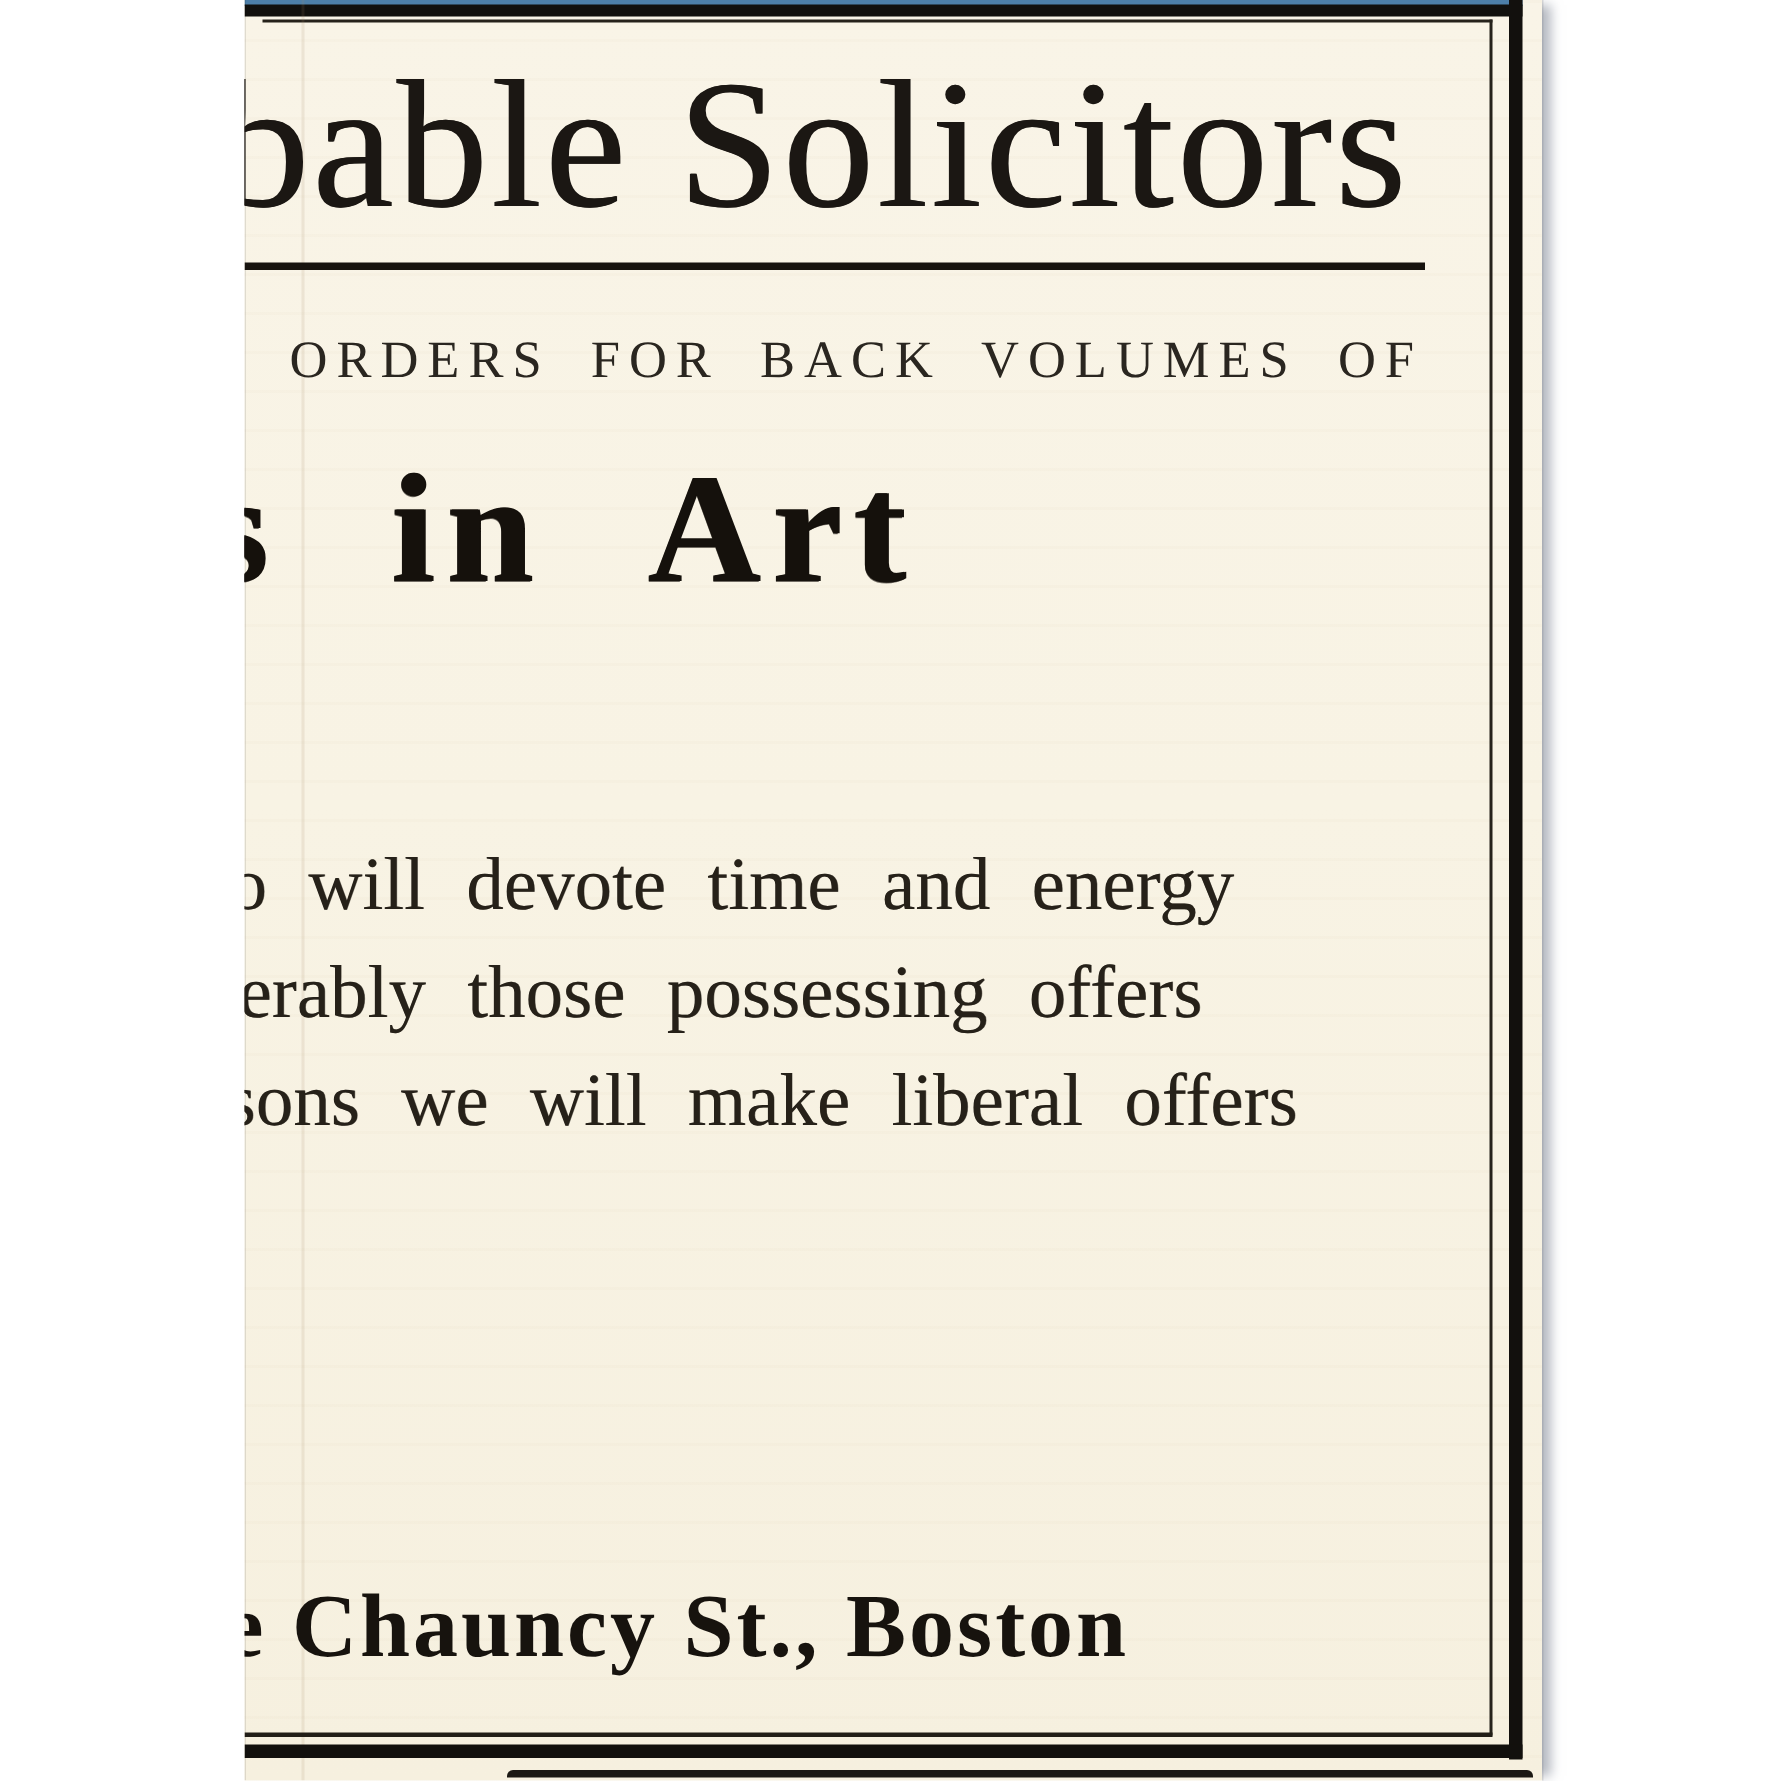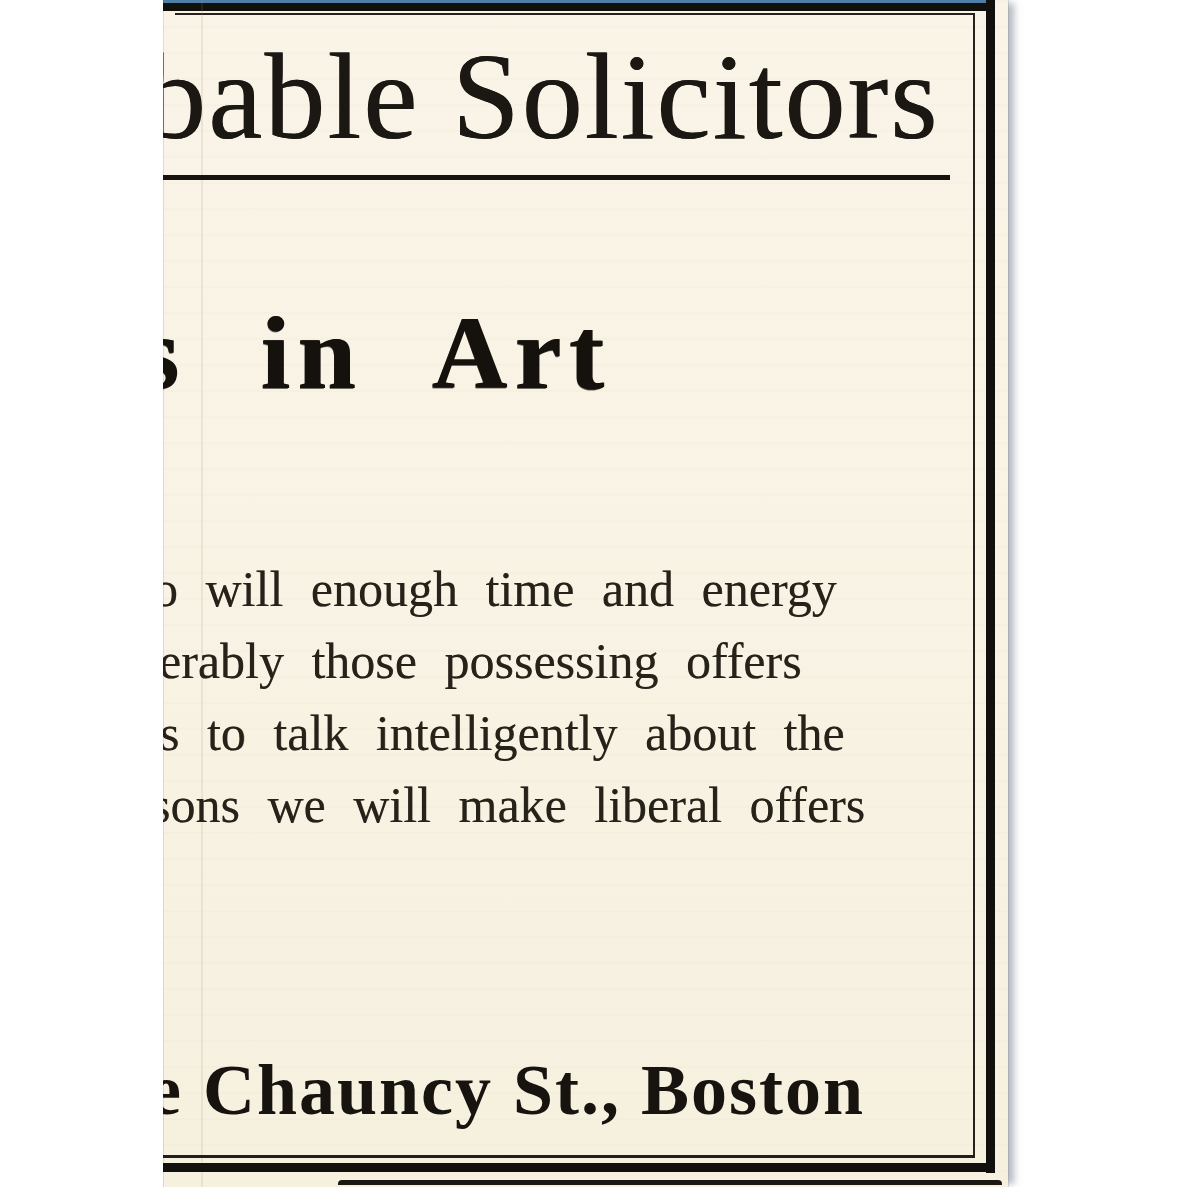--- a/index.html
+++ b/index.html
@@ -17,20 +17,21 @@
     font-family:"Liberation Serif", serif;
     overflow:hidden;
   }
   #clip{
     position:absolute;left:163px;top:0;width:845px;height:1187px;
     background:
       repeating-linear-gradient(180deg, rgba(205,185,150,0.05) 0 2px, rgba(0,0,0,0) 2px 26px),
       linear-gradient(180deg,#f9f4e7 0%,var(--paper) 45%,#f6f0df 100%);
     overflow:hidden;
     box-shadow: 9px 0 7px -3px rgba(120,128,142,.55), 1px 0 0 rgba(0,0,0,.12);
+    padding-left: 20px;
   }
   #clip .abs{position:absolute;}
   .top-blue{top:0;left:0;right:13px;height:4px;background:var(--top_edge_blue);}
   .top-bar{top:3px;left:0;right:13px;height:8px;background:#11100d;}
   .frame-top-thin{top:13px;left:12px;right:33px;height:2px;background:#26221b;}
   .frame-right-thin{top:13px;bottom:30px;right:33px;width:2px;background:#26221b;}
   .frame-right-thick{top:0;right:13px;width:9px;height:1173px;background:#12100d;}
   .left-edge{top:0;left:0;bottom:0;width:1px;background:rgba(0,0,0,.10);}
   .crease{top:0;bottom:0;left:38px;width:2px;background:rgba(160,138,102,.14);}
 
@@ -54,21 +55,21 @@
     text-shadow:1.2px 0 0 #15110c, 0 1px 0 rgba(21,17,12,.6);
   }
   .bodytext{
     top:553px;left:0;right:60px;
     font-size:50px;line-height:72px;word-spacing:0.30em;
     color:#262119;white-space:nowrap;
     text-shadow:0.3px 0 0 rgba(38,33,25,.5);
   }
   .address{
     top:1054px;left:-14px;
-    font-size:72px;line-height:1;font-weight:bold;letter-spacing:2px;
+    font-size:60px;line-height:1;font-weight:bold;letter-spacing:2px;
     white-space:nowrap;color:#17130e;
   }
   .bottom-thin{top:1155px;left:0;right:33px;height:3px;background:#221e17;}
   .bottom-bar{top:1163px;left:0;right:13px;height:9px;background:#12100d;}
   .next-ad{top:1180px;left:175px;right:6px;height:5px;background:#1b1813;border-radius:4px 4px 0 0;}
 </style>
 </head>
 <body>
 
 <div id="clip">
@@ -77,27 +78,27 @@
   <div class="abs frame-top-thin"></div>
   <div class="abs frame-right-thin"></div>
   <div class="abs frame-right-thick"></div>
   <div class="abs left-edge"></div>
   <div class="abs crease"></div>
 
   <h1 class="abs headline">bable Solicitors</h1>
 
   <div class="abs rule"></div>
 
+  <div class="abs subheading">ORDERS FOR BACK VOLUMES OF</div>
 
   <div class="abs blackletter">s in Art</div>
 
   <div class="abs bodytext">
-    <div style="margin-left:-10px">o will enough time and energy</div>
+    <div style="margin-left:-10px">o will devote time and energy</div>
     <div style="margin-left:-4px">erably those possessing offers</div>
-    <div style="margin-left:-3px">s to talk intelligently about the</div>
     <div style="margin-left:-12px">sons we will make liberal offers</div>
   </div>
 
   <div class="abs address">e Chauncy St., Boston</div>
 
   <div class="abs bottom-thin"></div>
   <div class="abs bottom-bar"></div>
   <div class="abs next-ad"></div>
 </div>
 

